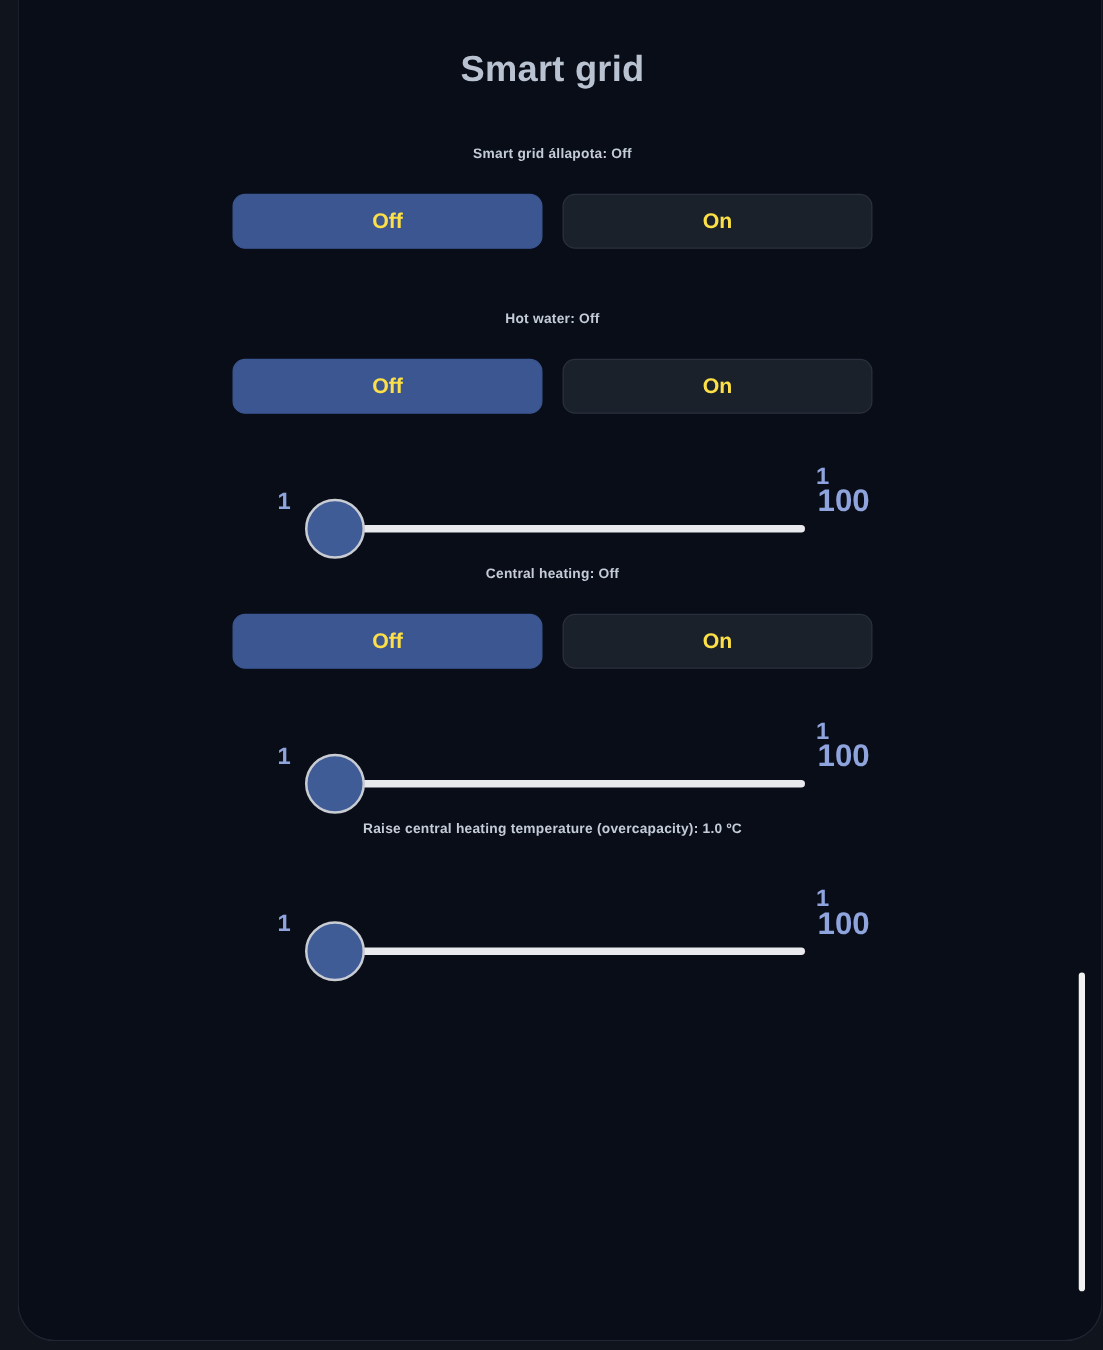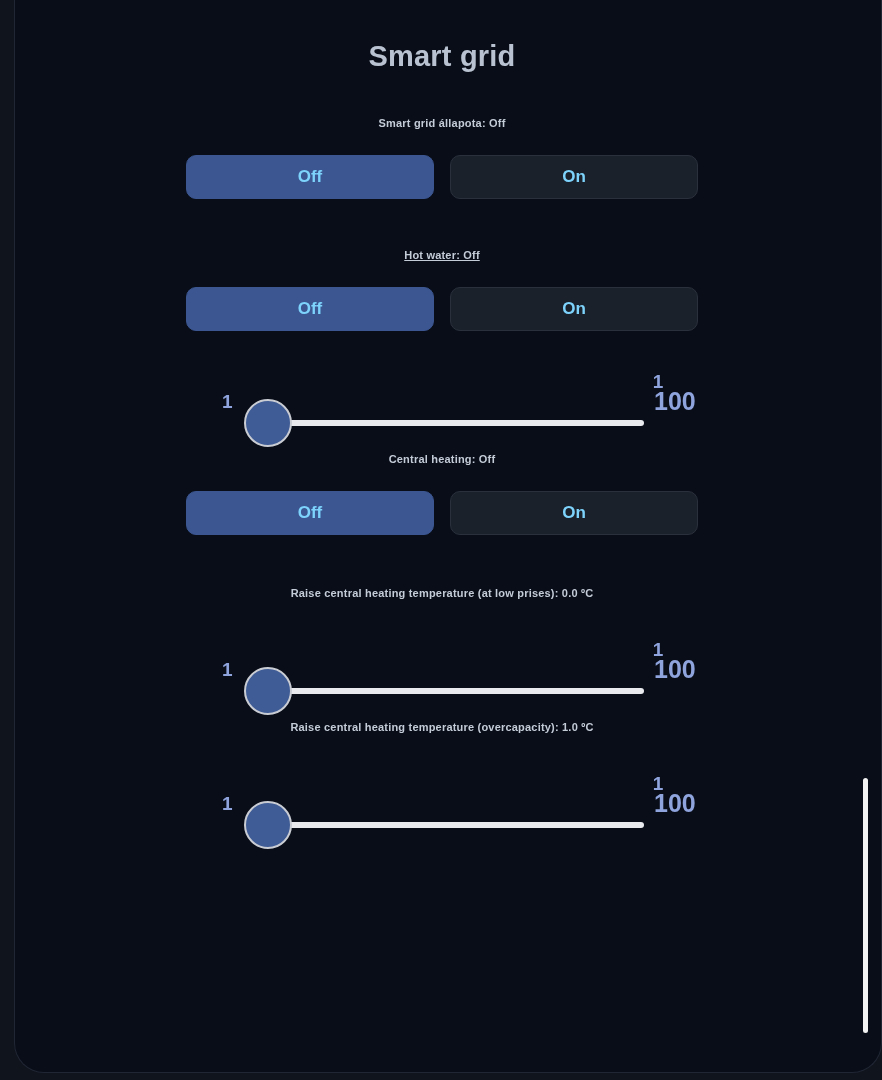--- a/index.html
+++ b/index.html
@@ -66,21 +66,21 @@
     gap: 16px;
     margin-top: 26px;
   }
 
   .toggle-btn {
     width: 248px;
     height: 44px;
     border-radius: 10px;
     font-size: 17px;
     font-weight: bold;
-    color: #7dd3fc;
+    color: #fde047;
     display: flex;
     align-items: center;
     justify-content: center;
     cursor: pointer;
     border: 1px solid transparent;
     font-family: "Liberation Sans", sans-serif;
   }
   .toggle-btn.active {
     background: #3b5690;
     border-color: #3b5690;
@@ -172,21 +172,21 @@
     top: 778px;
     width: 5px;
     height: 255px;
     background: #f2f2f2;
     border-radius: 3px;
     cursor: pointer;
   }
 
   .sp-0  { margin-top: 0; }
   .mt-44 { margin-top: 44px; }
-  .mt-50 { margin-top: 50px; text-decoration: underline; }
+  .mt-50 { margin-top: 50px; }
   .mt-52 { margin-top: 52px; }
   .mt-30 { margin-top: 30px; }
 </style>
 </head>
 <body>
 
 <div id="page">
   <div id="viewport">
     <div id="content">
 
@@ -215,21 +215,20 @@
           <span class="slider-max">100</span>
         </div>
       </div>
 
       <div class="section-label sp-0">Central heating: Off</div>
       <div class="toggle-row">
         <div class="toggle-btn active">Off</div>
         <div class="toggle-btn inactive">On</div>
       </div>
 
-      <div class="section-label mt-52">Raise central heating temperature (at low prises): 0.0 ºC</div>
       <div class="slider-block mt-30">
         <div class="slider-value">1</div>
         <div class="slider-row">
           <span class="slider-min">1</span>
           <div class="slider-track-wrap">
             <div class="slider-track"></div>
             <div class="slider-thumb"></div>
           </div>
           <span class="slider-max">100</span>
         </div>

